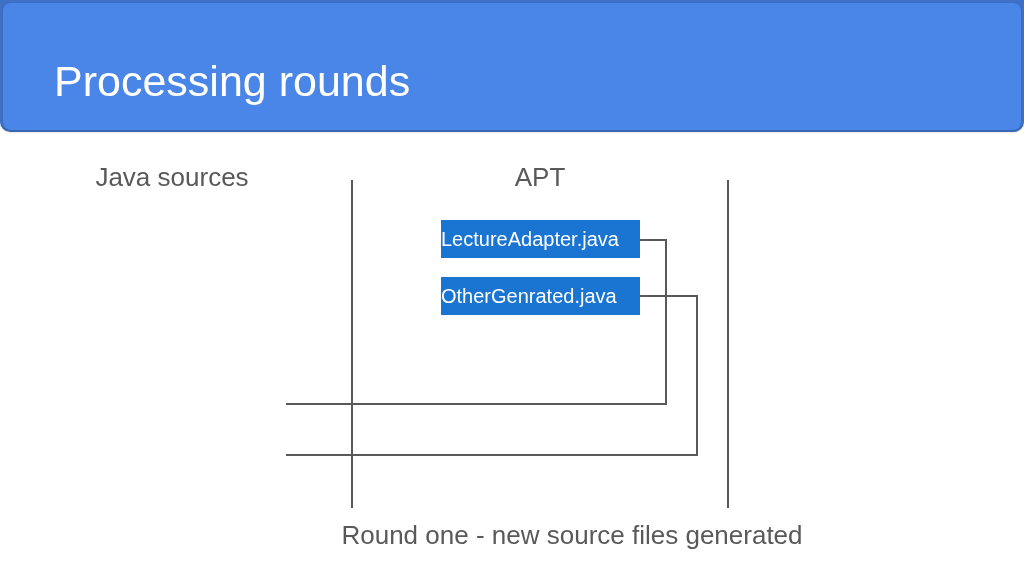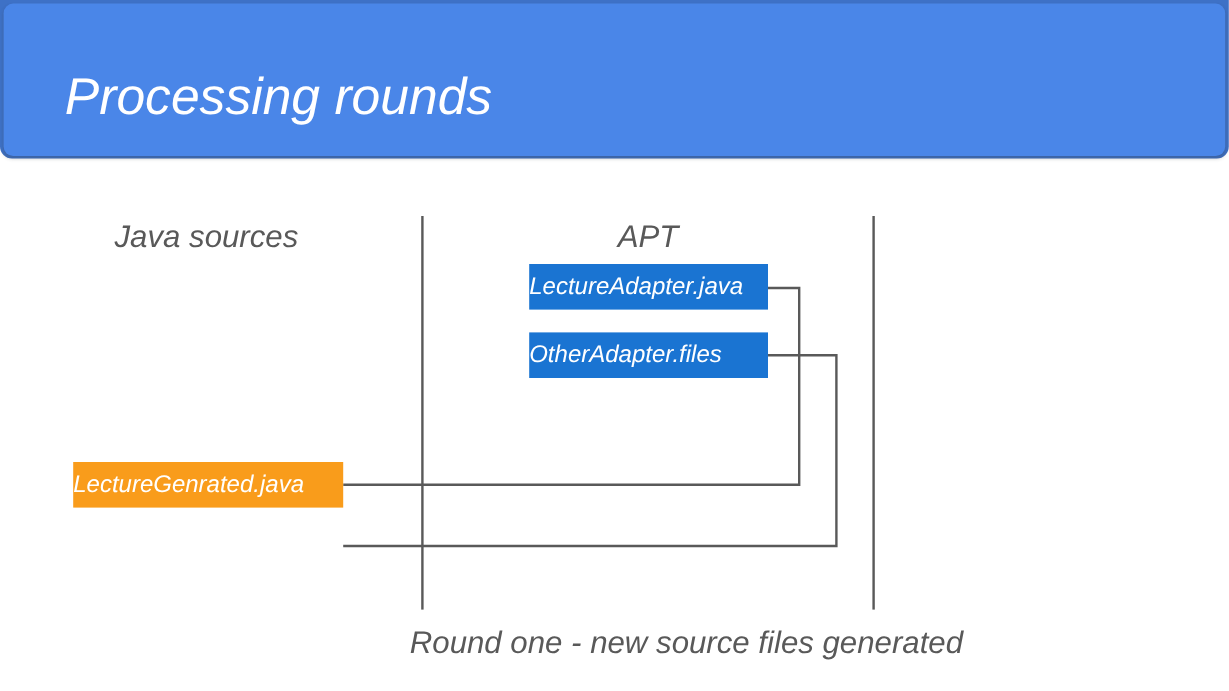--- a/index.html
+++ b/index.html
@@ -13,21 +13,21 @@
     --title-text:#ffffff;
   }
   *{margin:0;padding:0;box-sizing:border-box;}
   html,body{width:1024px;height:576px;}
   body{
     font-family:"Liberation Sans","DejaVu Sans",sans-serif;
     background:#ffffff;
     position:relative;
     overflow:hidden;
   }
-  .slide{position:absolute;inset:0;width:984px;height:576px;background:#ffffff;font-style:italic;}
+  .slide{position:absolute;inset:0;width:984px;height:576px;background:#ffffff;}
 
   
   .header-frame{
     position:absolute;top:0;left:0;width:1024px;height:132px;
     background:var(--header-frame);
     border-radius:0 0 10px 10px;
   }
   .header-card{
     position:absolute;top:3px;left:3px;right:3px;bottom:2px;
     background:var(--header-background);
@@ -36,21 +36,21 @@
   }
   .slide-title{
     position:absolute;left:54px;top:58px;
     font-size:43px;line-height:1.1;
     color:var(--title-text);
     white-space:nowrap;
   }
 
   
   .column-label{
-    position:absolute;top:182px;
+    position:absolute;top:162px;
     transform:translateX(-50%);
     font-size:26px;line-height:1.2;
     color:var(--label-text);
     white-space:nowrap;
   }
   .column-label.c1{left:172px;}
   .column-label.c2{left:540px;}
   .column-label.c3{left:890px;}
 
   
@@ -106,22 +106,19 @@
 
   <svg class="connector-layer" width="1024" height="576" viewBox="0 0 1024 576" xmlns="http://www.w3.org/2000/svg">
     <path d="M 286 404 L 666 404 L 666 240 L 640 240" fill="none" stroke-width="2" stroke="#595959"></path>
     <path d="M 286 455 L 697 455 L 697 296 L 640 296" fill="none" stroke-width="2" stroke="#595959"></path>
   </svg>
 
   <div class="node adapter n1">
     <span>LectureAdapter.java</span>
   </div>
   <div class="node adapter n2">
-    <span>OtherAdapter.files</span>
+    <span>OtherGenrated.java</span>
   </div>
 
-  <div class="node generated n1">
-    <span>LectureGenrated.java</span>
-  </div>
 
   <div class="caption">Round one - new source files generated</div>
 
 </div>
 
 </body></html>

